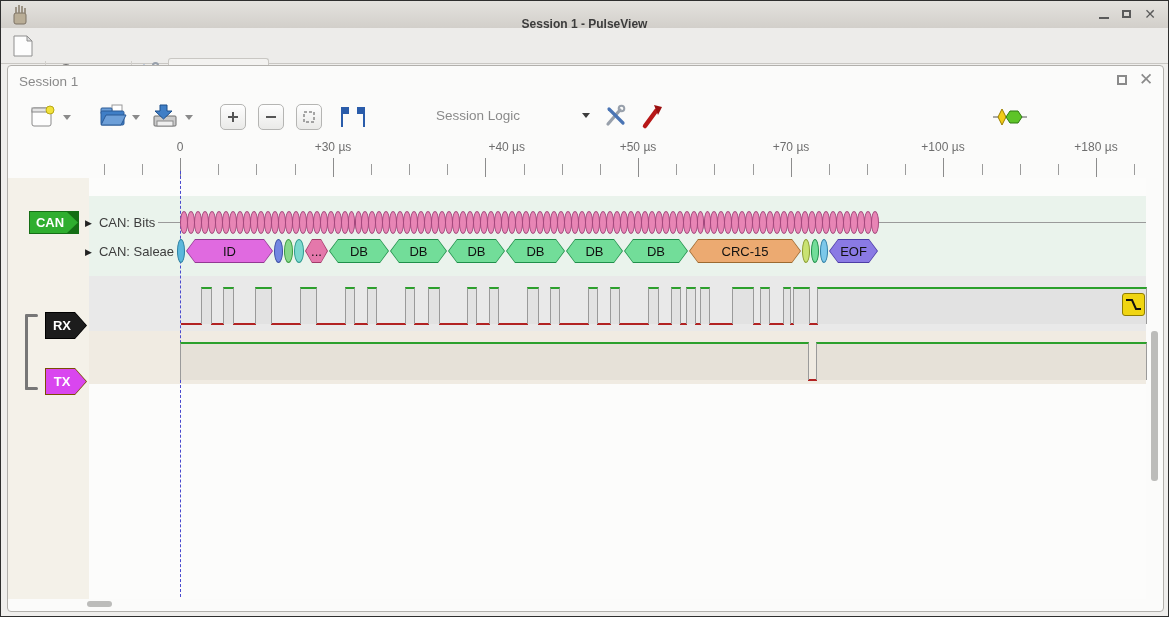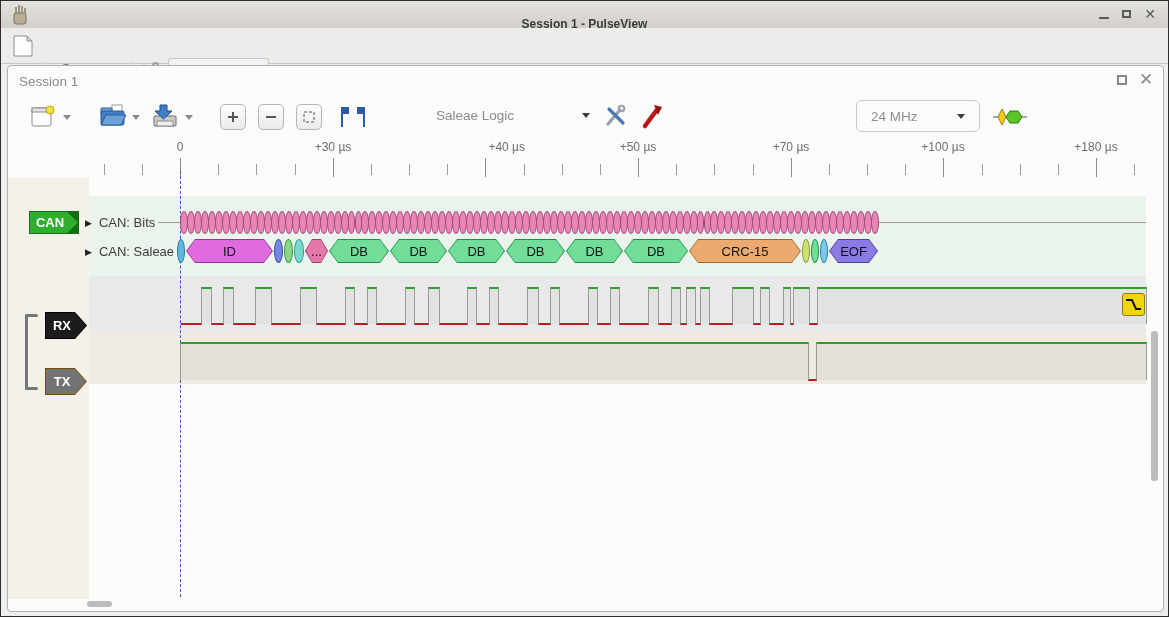--- a/index.html
+++ b/index.html
@@ -130,36 +130,32 @@
   <div class="abs sqbtn" style="left:295px">
     <svg width="14" height="14">
         <rect x="2" y="2" width="10" height="10" fill="none" stroke="#555" stroke-dasharray="3 2"></rect>
       </svg>
   </div>
   <svg class="abs" style="left:337px;top:104px" width="30" height="24">
     <path d="M3 2 h8 v7 h-6 v13 h-2 z" fill="#2a5caa"></path>
     <path d="M27 2 h-8 v7 h6 v13 h2 z" fill="#2a5caa"></path>
   </svg>
 
-  <div class="abs" style="left:435px;top:107px;font-size:13.5px;color:#8a8a8a">Saleae Logic</div>
+  <div class="abs" style="left:435px;top:107px;font-size:13.5px;color:#8a8a8a">Session Logic</div>
   <div class="abs arrow" style="left:581px;top:112px"></div>
   <svg class="abs" style="left:603px;top:103px" width="24" height="24">
     <path d="M4 20 L16 6" stroke="#98a0ab" stroke-width="3.2" stroke-linecap="round"></path>
     <circle cx="17.5" cy="4.5" r="2.8" fill="none" stroke="#98a0ab" stroke-width="2"></circle>
     <path d="M5 5 L19 19" stroke="#4a74b4" stroke-width="3.2" stroke-linecap="round"></path>
   </svg>
   <svg class="abs" style="left:640px;top:101px" width="24" height="28">
     <path d="M4 24 L15 9" stroke="#b81818" stroke-width="4.5" stroke-linecap="round"></path>
     <path d="M13 3 l8 2 -4 8 z" fill="#9c1010"></path>
   </svg>
 
-  <div class="abs combo" style="left:855px;width:124px">
-    <span style="margin-left:14px">24 MHz</span>
-    <div class="arrow" style="position:absolute;right:14px;top:13px"></div>
-  </div>
   <svg class="abs" style="left:992px;top:106px" width="34" height="20">
     <line x1="0" y1="10" x2="34" y2="10" stroke="#555"></line>
     <polygon points="9,2 13,10 9,18 5,10" fill="#f2cc18" stroke="#9a7e00"></polygon>
     <polygon points="17,4 25,4 29,10 25,16 17,16 13,10" fill="#5ec428" stroke="#2f7a12"></polygon>
   </svg>
 
   <div id="ruler" class="abs" style="left:0;top:0">
       <div style="position: absolute; left: 102.7px; top: 163px; width: 1px; height: 11px; background: rgb(156, 156, 156);"></div>
       <div style="position: absolute; left: 140.8px; top: 163px; width: 1px; height: 11px; background: rgb(156, 156, 156);"></div>
       <div style="position: absolute; left: 179px; top: 157px; width: 1px; height: 19px; background: rgb(140, 140, 140);"></div>
@@ -372,21 +368,21 @@
     </div>
 
   <div class="abs" style="left:24px;top:313px;width:3px;height:76px;background:#777;border-radius:2px"></div>
   <div class="abs" style="left:24px;top:313px;width:13px;height:3px;background:#777;border-radius:2px"></div>
   <div class="abs" style="left:24px;top:386px;width:13px;height:3px;background:#777;border-radius:2px"></div>
 
   <div class="abs tagO" style="left:44px;top:311px;width:42px;height:27px;background:#000">
     <div class="tagI" style="background:#1c1c1c">RX</div>
   </div>
   <div class="abs tagO" style="left:44px;top:367px;width:42px;height:27px;background:#7a4e04">
-    <div class="tagI" style="background:#737373">TX</div>
+    <div class="tagI" style="background:#d946ef">TX</div>
   </div>
 
   <div id="rx-wave" class="abs" style="left:0;top:0">
       <div style="position: absolute; left: 180px; top: 322px; width: 21px; height: 2px; background: rgb(178, 34, 34);"></div>
       <div style="position: absolute; left: 210px; top: 322px; width: 13px; height: 2px; background: rgb(178, 34, 34);"></div>
       <div style="position: absolute; left: 232px; top: 322px; width: 23px; height: 2px; background: rgb(178, 34, 34);"></div>
       <div style="position: absolute; left: 270px; top: 322px; width: 30px; height: 2px; background: rgb(178, 34, 34);"></div>
       <div style="position: absolute; left: 315px; top: 322px; width: 30px; height: 2px; background: rgb(178, 34, 34);"></div>
       <div style="position: absolute; left: 353px; top: 322px; width: 14px; height: 2px; background: rgb(178, 34, 34);"></div>
       <div style="position: absolute; left: 375px; top: 322px; width: 30px; height: 2px; background: rgb(178, 34, 34);"></div>

